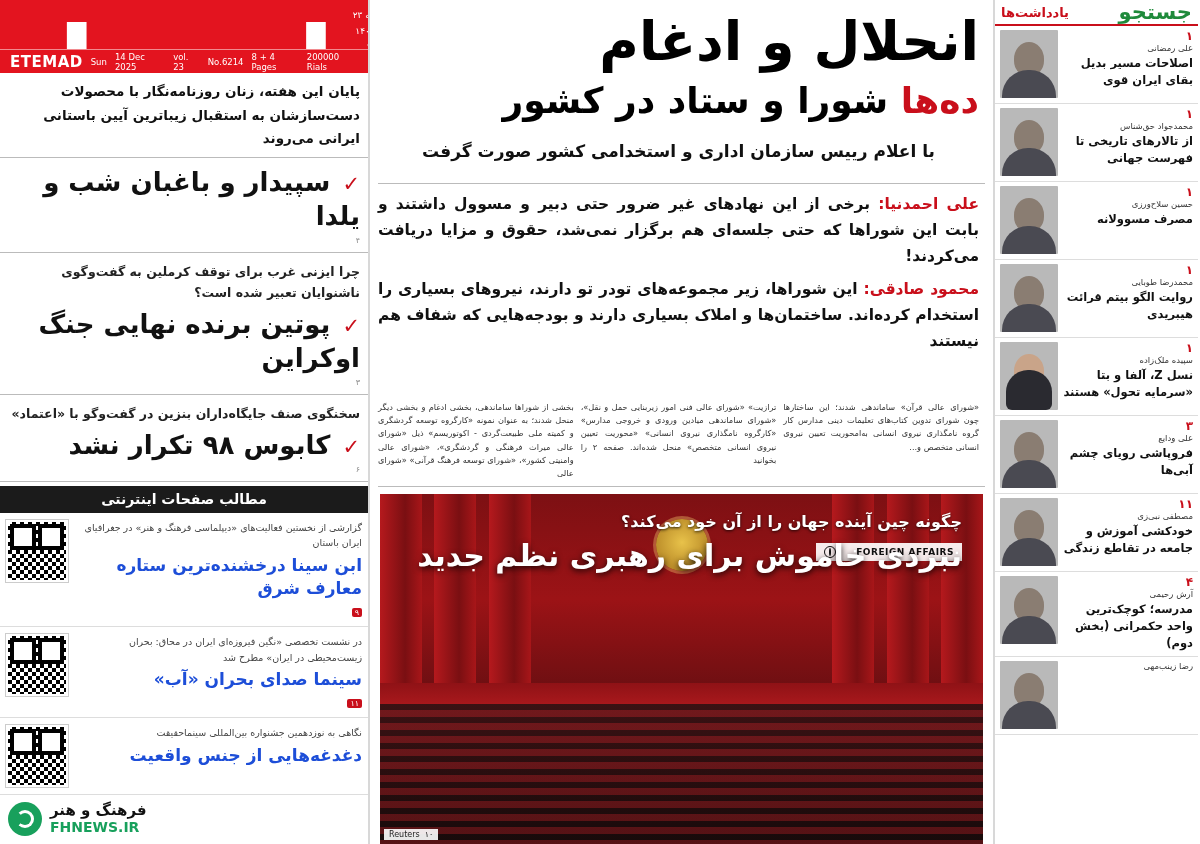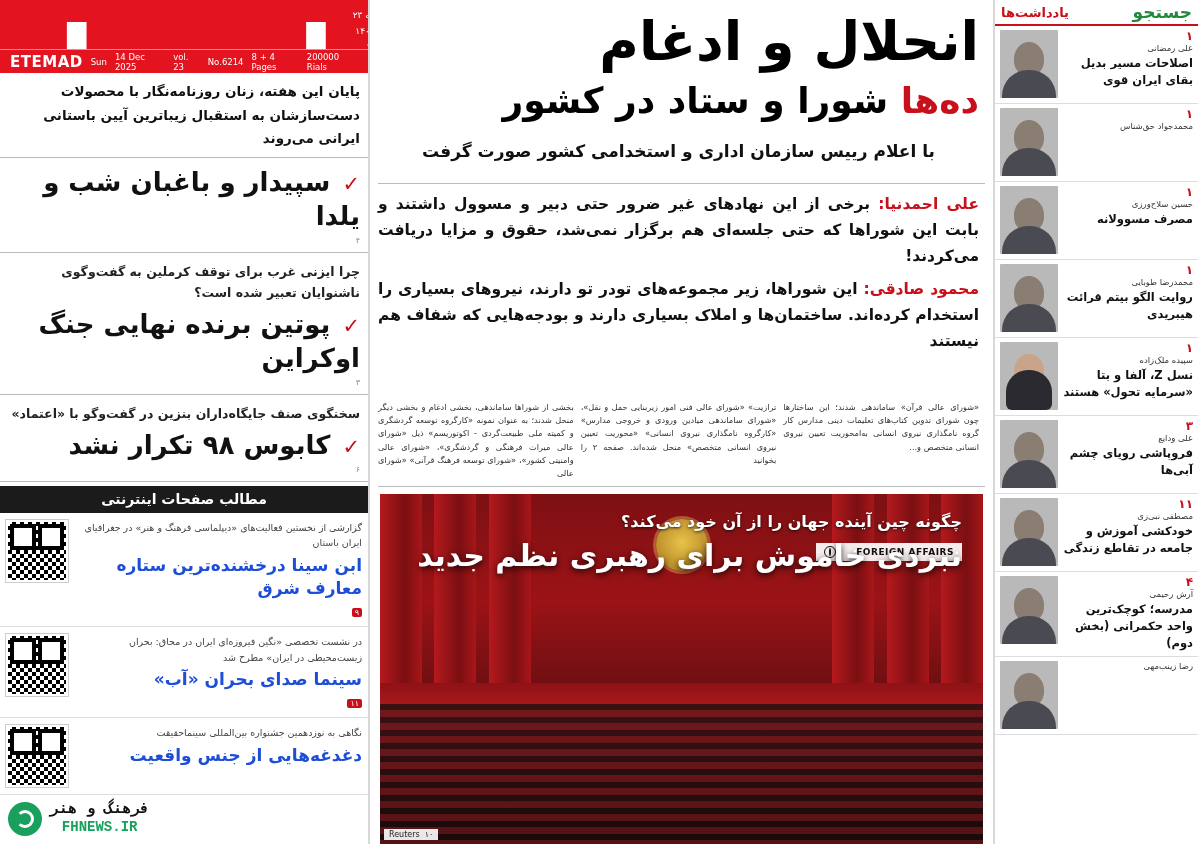--- a/index.html
+++ b/index.html
@@ -34,21 +34,21 @@
     justify-content: space-between;
     padding: 0 6px;
   }
   .sidebar-header .title {
     color: #c90f1b;
     font-size: 13px;
     font-weight: bold;
   }
   .sidebar-header .brand {
     color: #1f8a3b;
-    font-size: 17px;
+    font-size: 21px;
     font-weight: bold;
     letter-spacing: -1px;
   }
   .note-item {
     display: flex;
     flex-direction: row-reverse;
     border-bottom: 1px solid #ddd;
     padding: 4px 5px 5px 5px;
     gap: 5px;
     min-height: 76px;
@@ -403,21 +403,21 @@
     width: 34px; height: 34px; border-radius: 50%;
     background: #18a05c;
     position: relative; flex: 0 0 34px;
   }
   .fh-logo::after {
     content: "";
     position: absolute; inset: 8px;
     border: 3px solid #fff; border-radius: 50%;
     border-left-color: transparent;
   }
-  .fh-names { text-align: center; direction: rtl; line-height: 1.2; font-family: Liberation Mono, monospace; }
+  .fh-names { text-align: left; direction: rtl; line-height: 1.2; }
   .fh-fa { font-size: 15px; font-weight: bold; color: #111; }
   .fh-en { font-size: 14px; font-weight: bold; color: #18a05c; direction: ltr; }
 </style>
 </head>
 <body>
 
 <div class="page">
 
   <div class="right">
 
@@ -566,20 +566,21 @@
     </div>
 
     <div class="note-item">
       <div class="note-photo">
           <div class="head"></div>
           <div class="body"></div>
         </div>
       <div class="note-text">
         <div class="note-num">۱</div>
         <div class="note-author">محمدجواد حق‌شناس</div>
+        <div class="note-title">از تالارهای تاریخی تا فهرست جهانی</div>
       </div>
     </div>
 
     <div class="note-item">
       <div class="note-photo">
           <div class="head"></div>
           <div class="body"></div>
         </div>
       <div class="note-text">
         <div class="note-num">۱</div>

